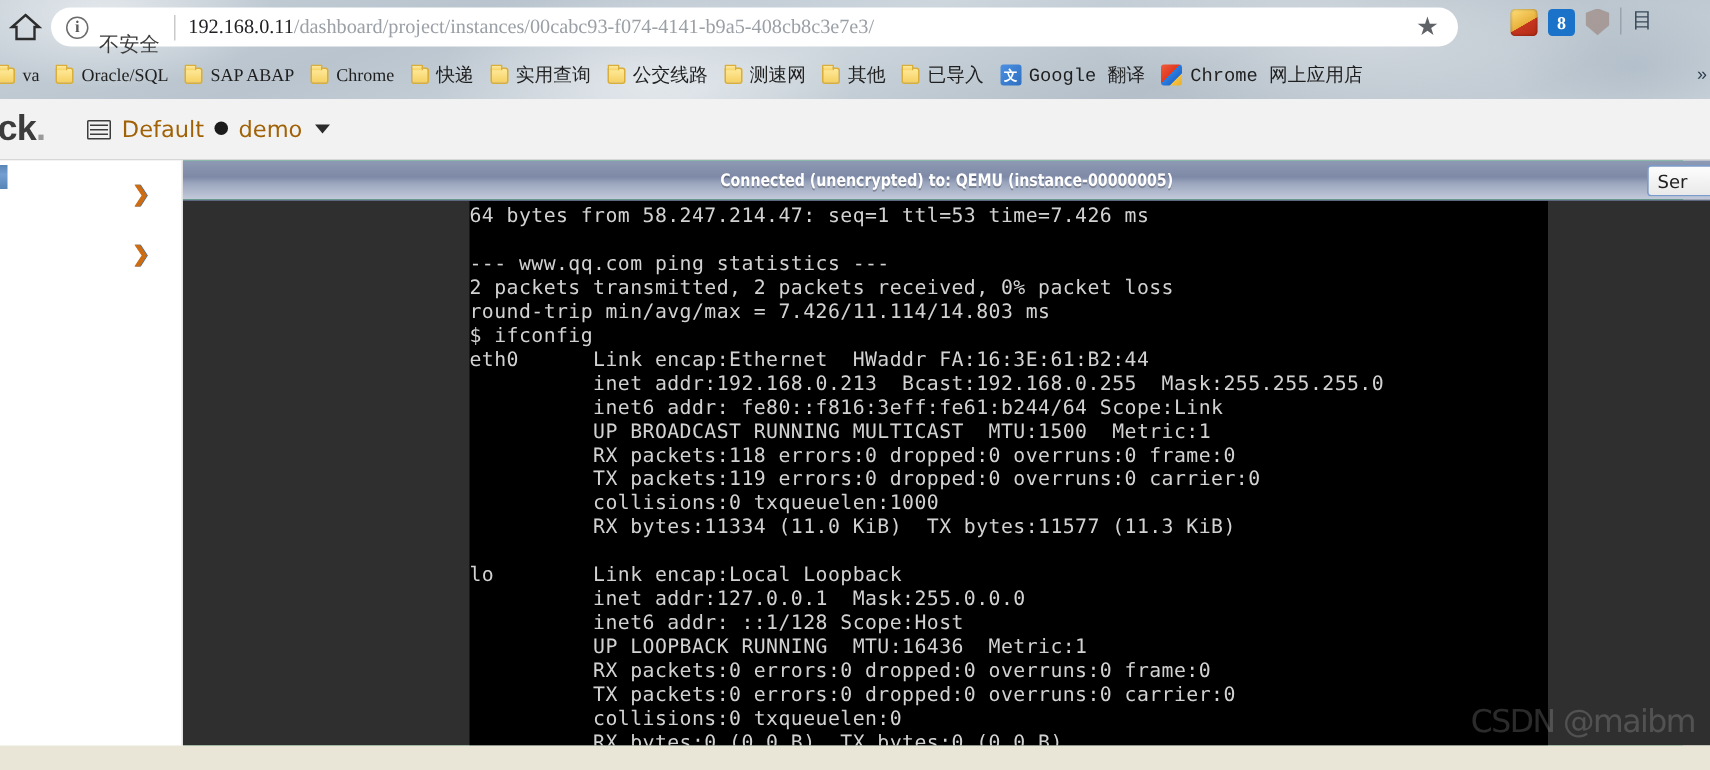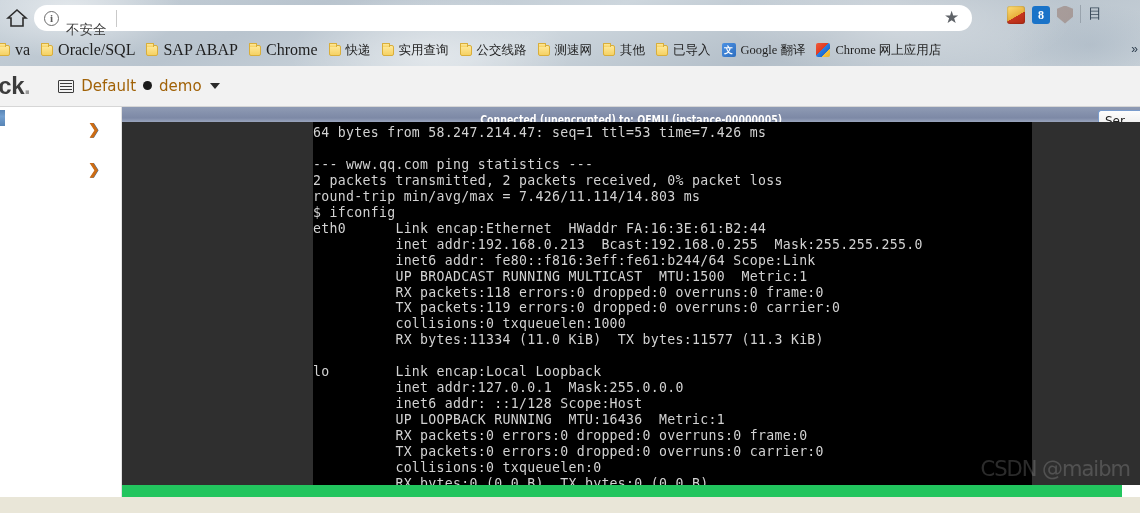--- a/index.html
+++ b/index.html
@@ -96,22 +96,22 @@
     width: 12px; height: 11px; margin-right: 5px; flex: none;
     background: linear-gradient(180deg,#ffe99a 0%, #f5d163 100%);
     border: 1px solid #d9ae3a; border-radius: 1px 2px 2px 2px;
     position: relative;
   }
   .bm-folder::before {
     content:""; position: absolute; left: -1px; top: -3px; width: 6px; height: 3px;
     background: linear-gradient(180deg,#ffe99a,#f5d163);
     border: 1px solid #d9ae3a; border-bottom: none; border-radius: 1px 1px 0 0;
   }
-  .bm-label { font-size: 16px; color: #1f1f1f; font-family: "Liberation Serif", serif; }
-  .bm-label.cjk { font-family: Liberation Serif, serif; font-size: 12.5px; }
+  .bm-label { font-size: 12px; color: #1f1f1f; font-family: "Liberation Serif", serif; }
+  .bm-label.cjk { font-family: Liberation Mono, monospace; font-size: 12.5px; }
   .bm-gtrans {
     width: 14px; height: 14px; margin-right: 5px; flex: none;
     background: linear-gradient(135deg,#4a90e2 0%, #2f6fc0 100%);
     border-radius: 2px; color: #fff; font-size: 9px; line-height: 14px;
     text-align: center; font-weight: bold;
   }
   .bm-chrome {
     width: 14px; height: 14px; margin-right: 5px; flex: none; position: relative;
     background: linear-gradient(135deg,#f05b3a 0%, #e03a22 45%, #2a7ee0 46%, #1f6ad0 70%, #f5c242 71%, #e8ae28 100%);
     border-radius: 2px;
@@ -195,21 +195,21 @@
   }
   .vnc-btn {
     position: absolute; right: 0px; top: 3px; height: 21px;
     background: linear-gradient(180deg,#fdfdfd,#e9e9e9);
     border: 1px solid #7a9ccc; border-right: none; border-radius: 3px 0 0 3px;
     padding: 0 6px; display: flex; align-items: center;
     font-size: 12px; color: #202020; font-family: "DejaVu Sans", sans-serif;
     overflow: hidden; width: 42px;
   }
   .console-body {
-    position: absolute; top: 15px; left: 0; width: 1018px; height: 363px;
+    position: absolute; top: 27px; left: 0; width: 1018px; height: 363px;
     background: #2f2f2f;
   }
   .term {
     position: absolute; top: 0; left: 191px; width: 719px; height: 363px;
     background: #000000; overflow: hidden;
   }
   .term pre {
     margin: 0; padding: 3px 0 0 0;
     font-family: "DejaVu Sans Mono", monospace;
     font-size: 13.2px; line-height: 15.95px;
@@ -254,20 +254,21 @@
       <span class="home-icon">
         <svg width="22" height="22" viewBox="0 0 22 22">
           <path d="M11 3 L20 11 L17 11 L17 19 L5 19 L5 11 L2 11 Z" fill="none" stroke="#2c2c2c" stroke-width="1.6"></path>
         </svg>
       </span>
 
       <div class="omnibox">
         <span class="info-circle">i</span>
         <span class="not-secure">不安全</span>
         <span class="url-sep"></span>
+        <span class="url-text"><span class="url-host">192.168.0.11</span><span>/dashboard/project/instances/00cabc93-f074-4141-b9a5-408cb8c3e7e3/</span></span>
       </div>
 
       <span class="star-icon">★</span>
 
       <div class="ext-icons">
         <span class="ext-ico">
           <span class="ext-lamp"></span>
         </span>
         <span class="ext-ico ext-gold"></span>
         <span class="ext-ico ext-blue">8</span>

